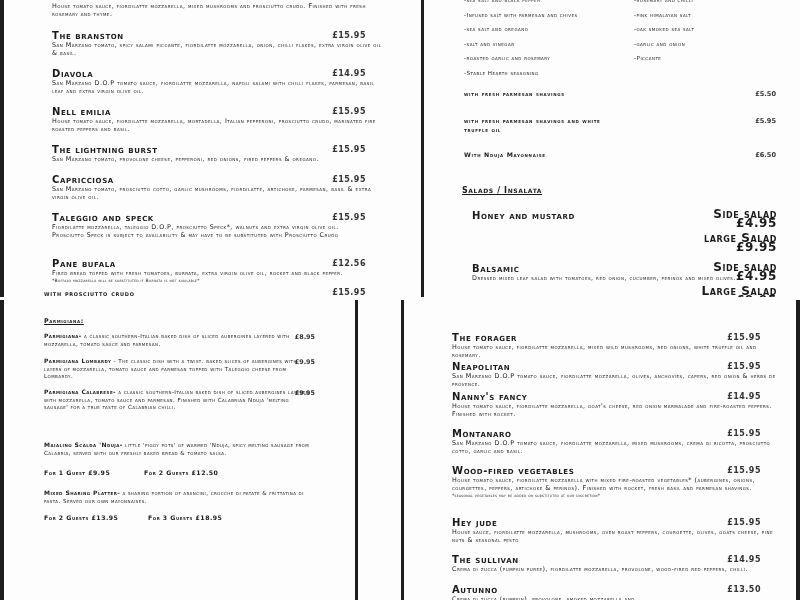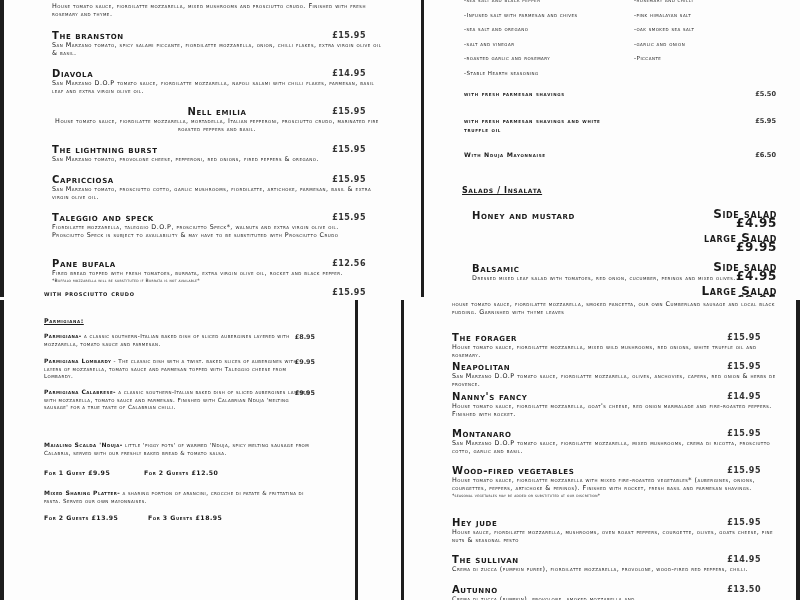--- a/index.html
+++ b/index.html
@@ -39,21 +39,21 @@
     <div class="desc">San Marzano tomato, spicy salami piccante, fiordilatte mozzarella,  onion, chilli flakes, extra virgin olive oil &amp; basil.</div>
   </div>
   <div class="price" style="top:31px;">£15.95</div>
 
   <div class="item" style="top:68px;">
     <div class="name">Diavola</div>
     <div class="desc">San Marzano D.O.P tomato sauce, fiordilatte mozzarella, napoli salami with chilli flakes, parmesan, basil leaf and extra virgin olive oil.</div>
   </div>
   <div class="price" style="top:69px;">£14.95</div>
 
-  <div class="item" style="top:106px;text-align:center;">
+  <div class="item" style="top:106px;">
     <div class="name">Nell Emilia</div>
     <div class="desc">House tomato sauce, fiordilatte mozzarella, mortadella, Italian pepperoni, prosciutto crudo, marinated fire roasted peppers and basil.</div>
   </div>
   <div class="price" style="top:107px;">£15.95</div>
 
   <div class="item" style="top:144px;">
     <div class="name">The Lightning Burst</div>
     <div class="desc">San Marzano tomato, provolone cheese, pepperoni, red onions, fired peppers &amp; oregano.</div>
   </div>
   <div class="price" style="top:145px;">£15.95</div>
@@ -148,23 +148,20 @@
   <div class="pitem" style="top:141px;"><b>Maialino Scalda 'Nduja-</b><span>  little 'piggy pots' of warmed 'Nduja, spicy melting sausage from Calabria, served with our freshly baked bread &amp; tomato salsa.</span></div>
   <div class="guests" style="left:40px; top:169px;">For 1 Guest  £9.95</div>
   <div class="guests" style="left:140px; top:169px;">For 2 Guests  £12.50</div>
 
   <div class="pitem" style="top:189px;"><b>Mixed Sharing Platter-</b><span> a sharing portion of arancini, crocche di patate &amp; frittatina di pasta. Served our own mayonnaises.</span></div>
   <div class="guests" style="left:40px; top:214px;">For 2 Guests  £13.95</div>
   <div class="guests" style="left:144px; top:214px;">For 3 Guests  £18.95</div>
 </div>
 
 <div class="quad" id="q-br">
-  <div class="item" style="top:0px;">
-    <div class="desc">house tomato sauce, fiordilatte mozzarella, smoked pancetta, our own Cumberland sausage and local black pudding.  Garnished with thyme leaves</div>
-  </div>
 
   <div class="item" style="top:32px;">
     <div class="name">The Forager</div>
     <div class="desc">House tomato sauce, fiordilatte mozzarella, mixed wild mushrooms, red onions, white truffle oil and rosemary.</div>
   </div>
   <div class="price" style="top:33px;">£15.95</div>
 
   <div class="item" style="top:61px;">
     <div class="name">Neapolitan</div>
     <div class="desc">San Marzano D.O.P tomato sauce, fiordilatte mozzarella, olives, anchovies, capers, red onion &amp; herbs de provence.</div>

